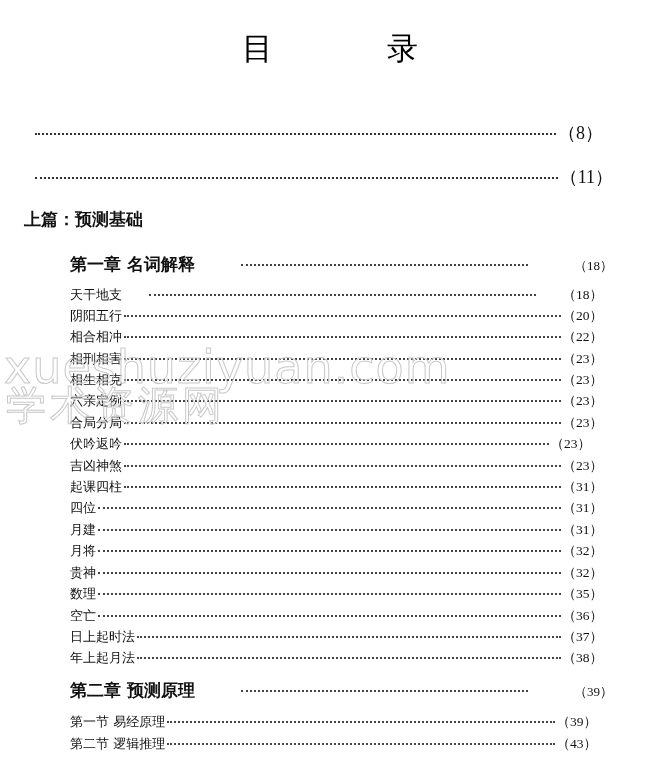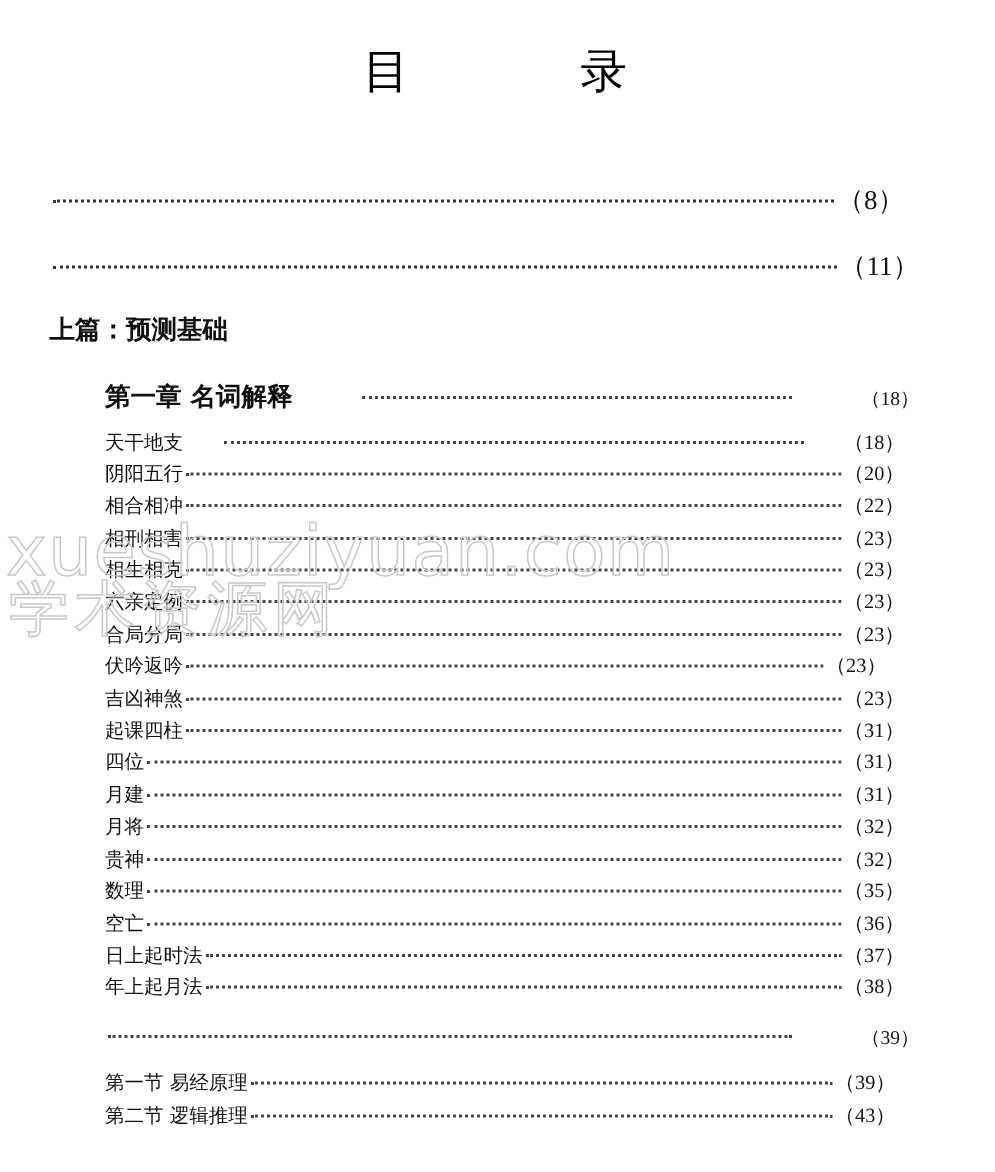--- a/index.html
+++ b/index.html
@@ -5,21 +5,21 @@
   html, body { margin:0; padding:0; background:#ffffff; }
   body { width:663px; height:781px; position:relative; overflow:hidden; font-family:"DejaVu Serif", serif; color:#111; }
   .title-char { position:absolute; top:30px; font-size:31px; font-family:"DejaVu Serif", serif; color:#000; line-height:36px; }
   .row { position:absolute; display:flex; align-items:baseline; white-space:nowrap; }
   .row .label { flex:none; }
   .row .leader { flex:1 1 auto; overflow:hidden; margin:0 2px; border-bottom:0; position:relative; height:1em; }
   .row .leader::after { content:""; position:absolute; left:0; right:0; bottom:0.22em; border-bottom:2px dotted #333; }
   .row .page { flex:none; font-family:"Liberation Serif", serif; }
   .preface { left:33px; width:570px; font-size:18px; font-weight:bold; font-family:"DejaVu Sans", sans-serif; }
   .preface .page { font-weight:normal; font-size:18px; }
-  .part { left:33px; font-size:17px; font-weight:bold; font-family:"DejaVu Sans", sans-serif; }
+  .part { left:24px; font-size:17px; font-weight:bold; font-family:"DejaVu Sans", sans-serif; }
   .chapter { left:70px; width:543px; font-size:17px; font-weight:bold; font-family:"DejaVu Sans", sans-serif;gap:44px; }
   .chapter .page { font-weight:normal; font-size:13px; }
   .entry { left:70px; width:533px; font-size:13px; font-family:"DejaVu Serif", serif; }
   .entry .page { font-size:13.5px; }
   .entry .leader::after, .chapter .leader::after { border-bottom:2px dotted #444; }
   .watermark { position:absolute; color:transparent; -webkit-text-stroke:1px #c9c9c9; font-family:"DejaVu Sans", sans-serif; pointer-events:none; }
 </style>
 </head>
 <body>
 
@@ -130,20 +130,21 @@
     <span class="leader"></span>
     <span class="page">（37）</span>
   </div>
 <div class="row entry" style="top:649px;">
     <span class="label">年上起月法</span>
     <span class="leader"></span>
     <span class="page">（38）</span>
   </div>
 
 <div class="row chapter" style="top:679px;">
+  <span class="label">第二章  预测原理</span>
   <span class="leader"></span>
   <span class="page">（39）</span>
 </div>
 <div class="row entry" style="top:713px; width:527px;">
     <span class="label">第一节  易经原理</span>
     <span class="leader"></span>
     <span class="page">（39）</span>
   </div>
 <div class="row entry" style="top:735px; width:527px;">
     <span class="label">第二节  逻辑推理</span>

